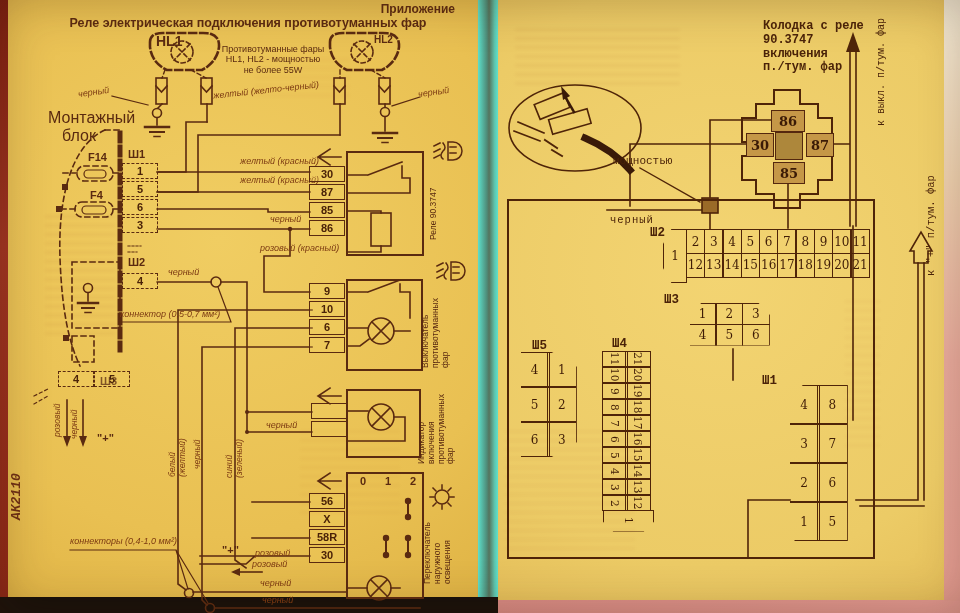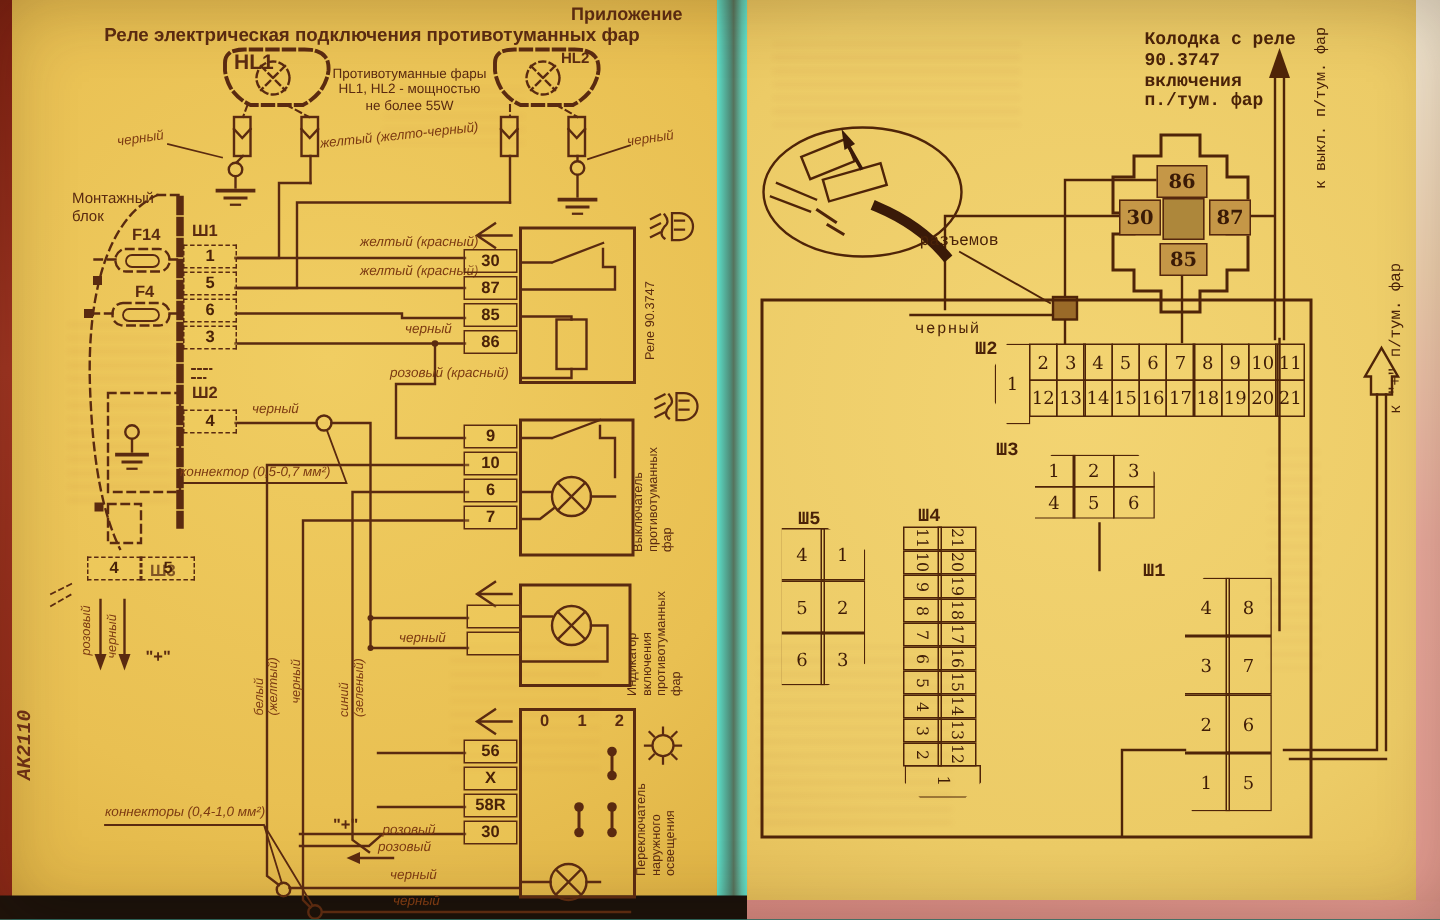--- a/index.html
+++ b/index.html
@@ -273,21 +273,21 @@
   <div class="t b" style="left:156px;top:33px;font-size:14px">HL1</div>
   <div class="t b" style="left:374px;top:34px;font-size:10px">HL2</div>
   <div class="t ml" style="left:218px;top:44px;width:110px;text-align:center;font-size:9px">Противотуманные фары
 HL1, HL2 - мощностью
 не более 55W</div>
 
   <div class="t it" style="left:78px;top:87px;transform:rotate(-8deg)">черный</div>
   <div class="t it" style="left:213px;top:85px;transform:rotate(-6deg)">желтый (желто-черный)</div>
   <div class="t it" style="left:418px;top:87px;transform:rotate(-8deg)">черный</div>
 
-  <div class="t ml" style="left:48px;top:127px;width:62px;font-size:10px">Монтажный
+  <div class="t ml" style="left:48px;top:109px;width:62px;text-align:center;font-size:16px">Монтажный
 блок</div>
   <div class="t b" style="left:88px;top:151px;font-size:11px">F14</div>
   <div class="t b" style="left:90px;top:189px;font-size:11px">F4</div>
 
   <div class="t b" style="left:128px;top:148px;font-size:11px">Ш1</div>
   <div class="col" style="left:122px;top:163px">
       <span class="pc pd">1</span>
       <span class="pc pd">5</span>
       <span class="pc pd">6</span>
       <span class="pc pd">3</span>
@@ -375,21 +375,21 @@
 п./тум. фар</div>
   <div class="t serif vtext" style="left:876px;top:16px;height:110px;font-size:10px">к выкл. п/тум. фар</div>
   <div class="t serif vtext" style="left:925px;top:126px;height:150px;font-size:10.5px">к "+" п/тум. фар</div>
 
   <div class="pad" style="left:771px;top:110px;width:32px;height:20px">86</div>
   <div class="pad" style="left:746px;top:133px;width:26px;height:22px">30</div>
   <div class="csq" style="left:775px;top:132px;width:26px;height:26px"></div>
   <div class="pad" style="left:806px;top:133px;width:26px;height:22px">87</div>
   <div class="pad" style="left:773px;top:162px;width:30px;height:20px">85</div>
 
-  <div class="t serif" style="left:613px;top:155px;font-size:11px">разъемов</div>
+  <div class="t serif" style="left:613px;top:155px;font-size:11px">мощностью</div>
   <div class="t serif" style="left:610px;top:214px;font-size:10.5px;letter-spacing:1px">черный</div>
 
   <div class="t serif b" style="left:650px;top:226px;font-size:12.5px">Ш2</div>
   <div class="t" style="left:663px;top:229px;display:flex;z-index:5">
     <div class="sh2pin1">1</div>
     <div>
       <div class="row">
           <span class="rc">2</span>
           <span class="rc">3</span>
           <span class="rc">4</span>

